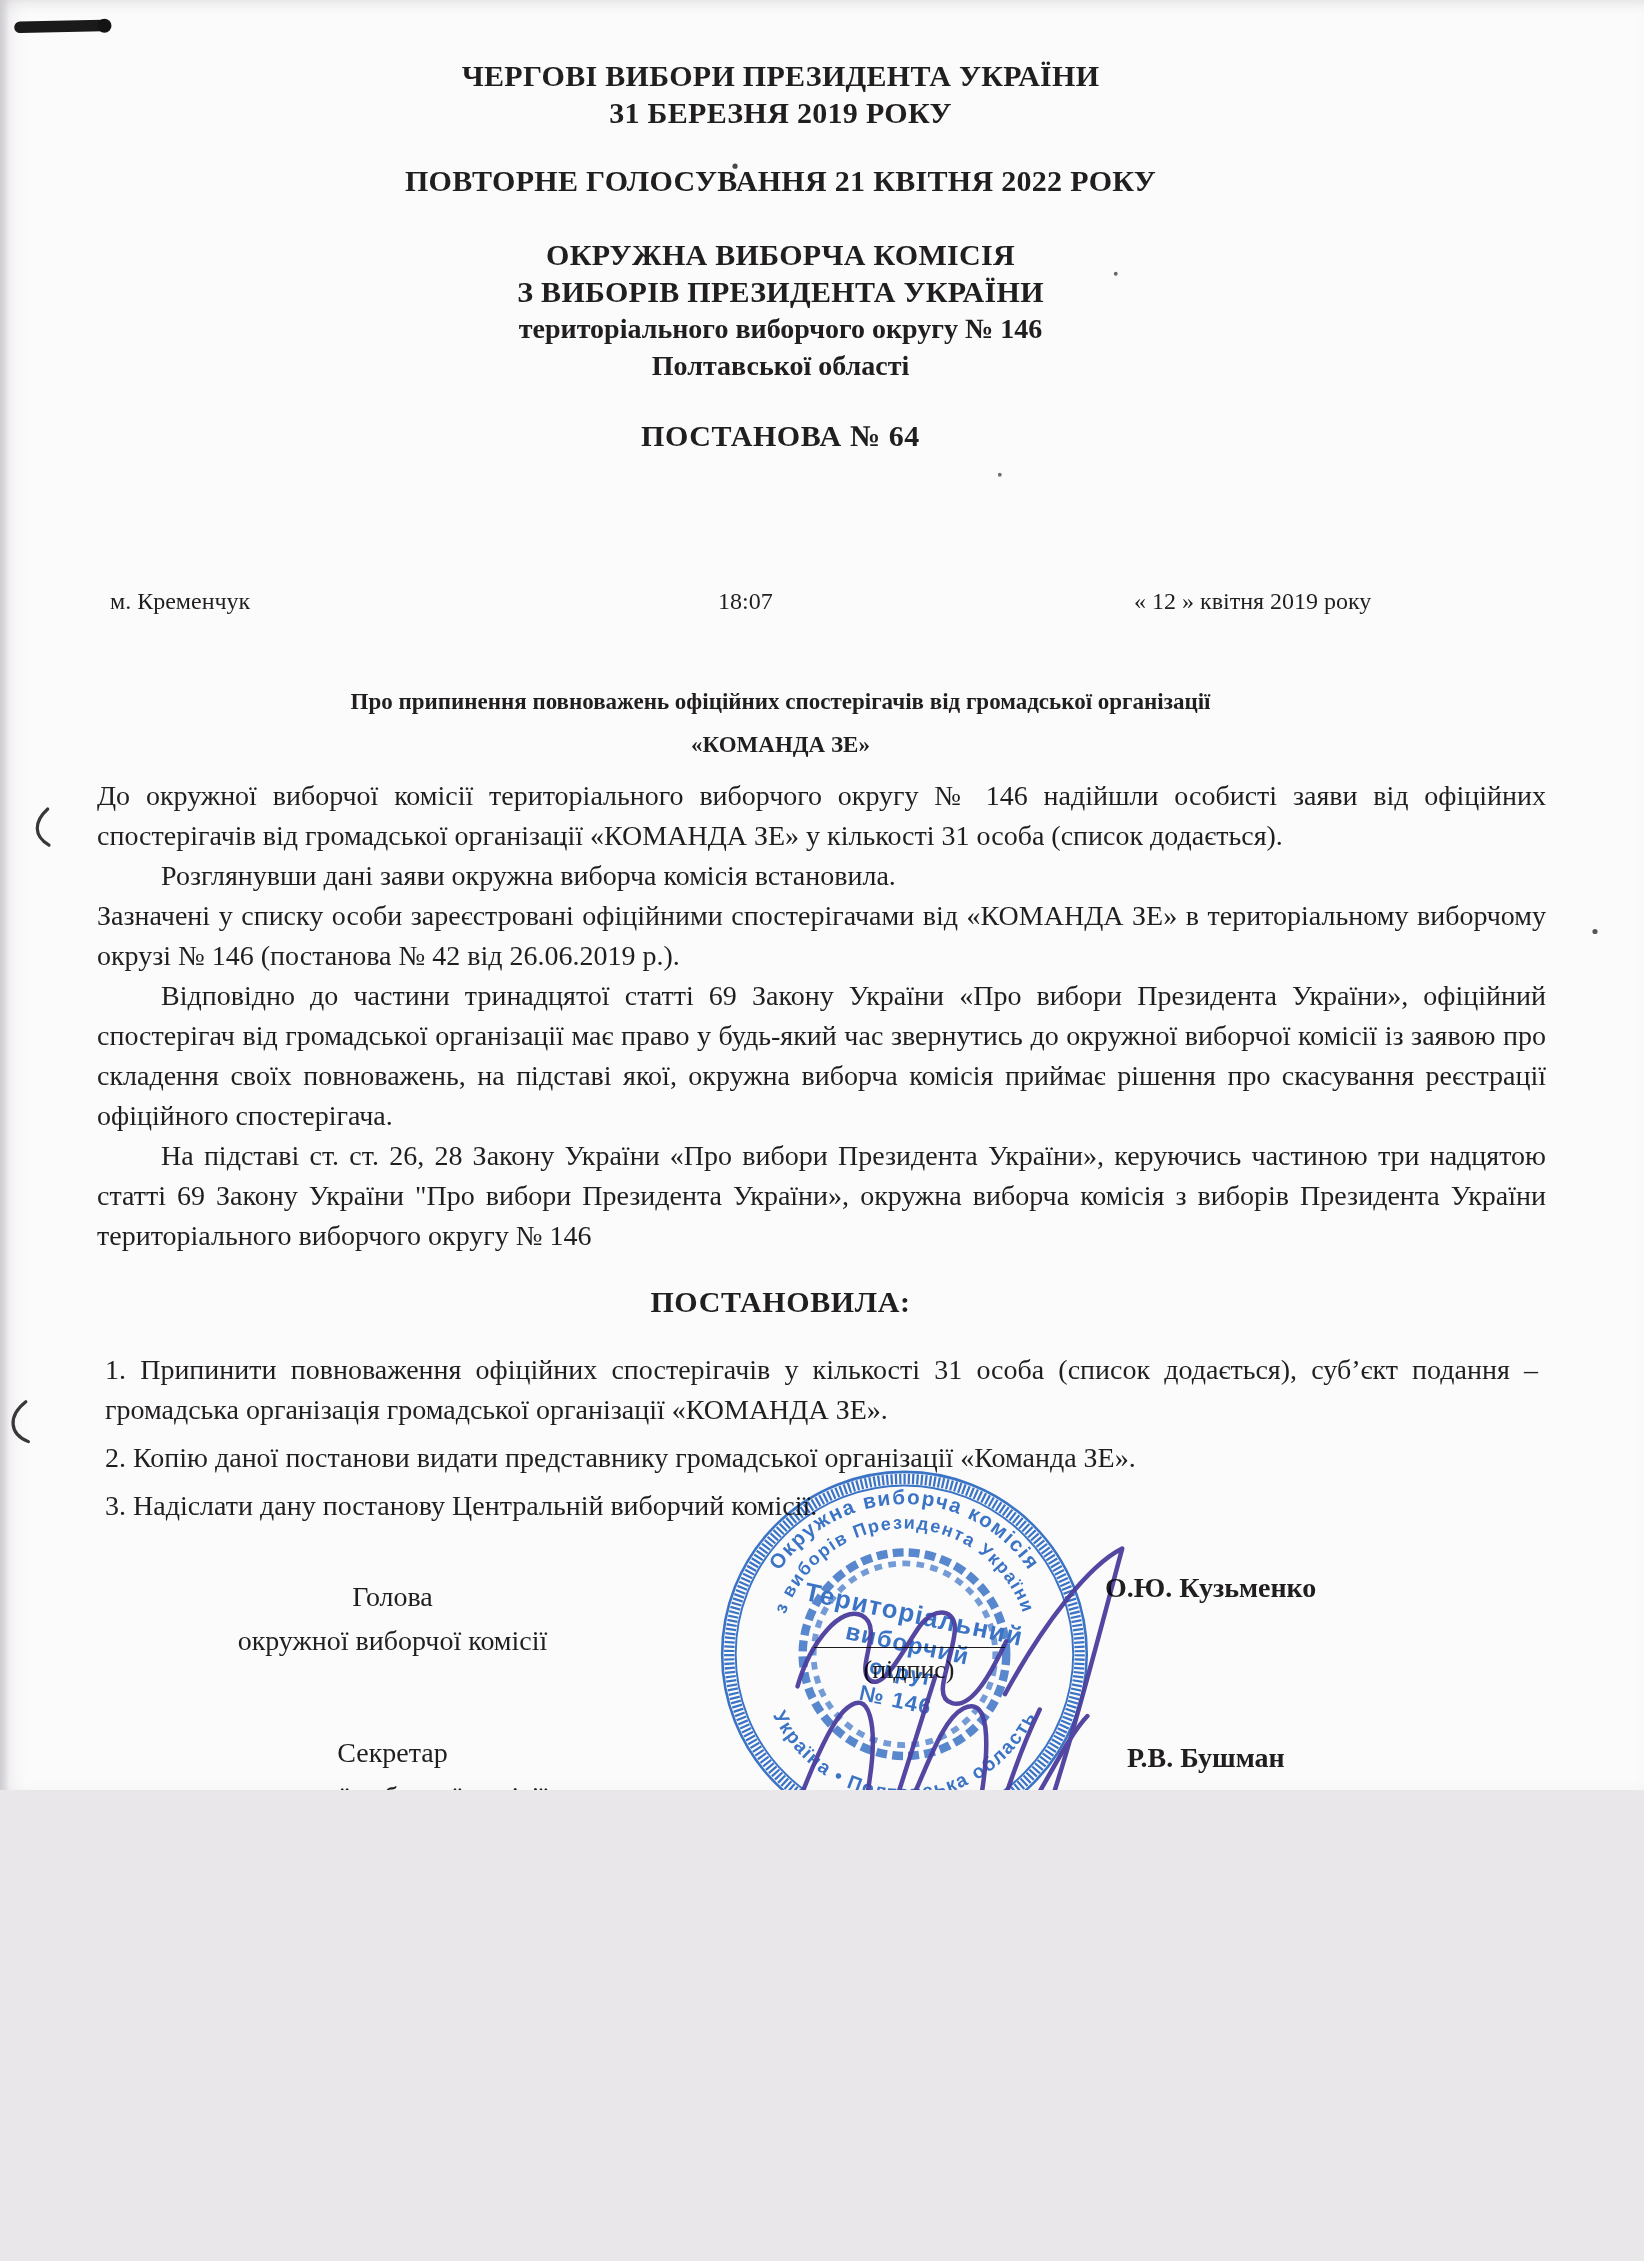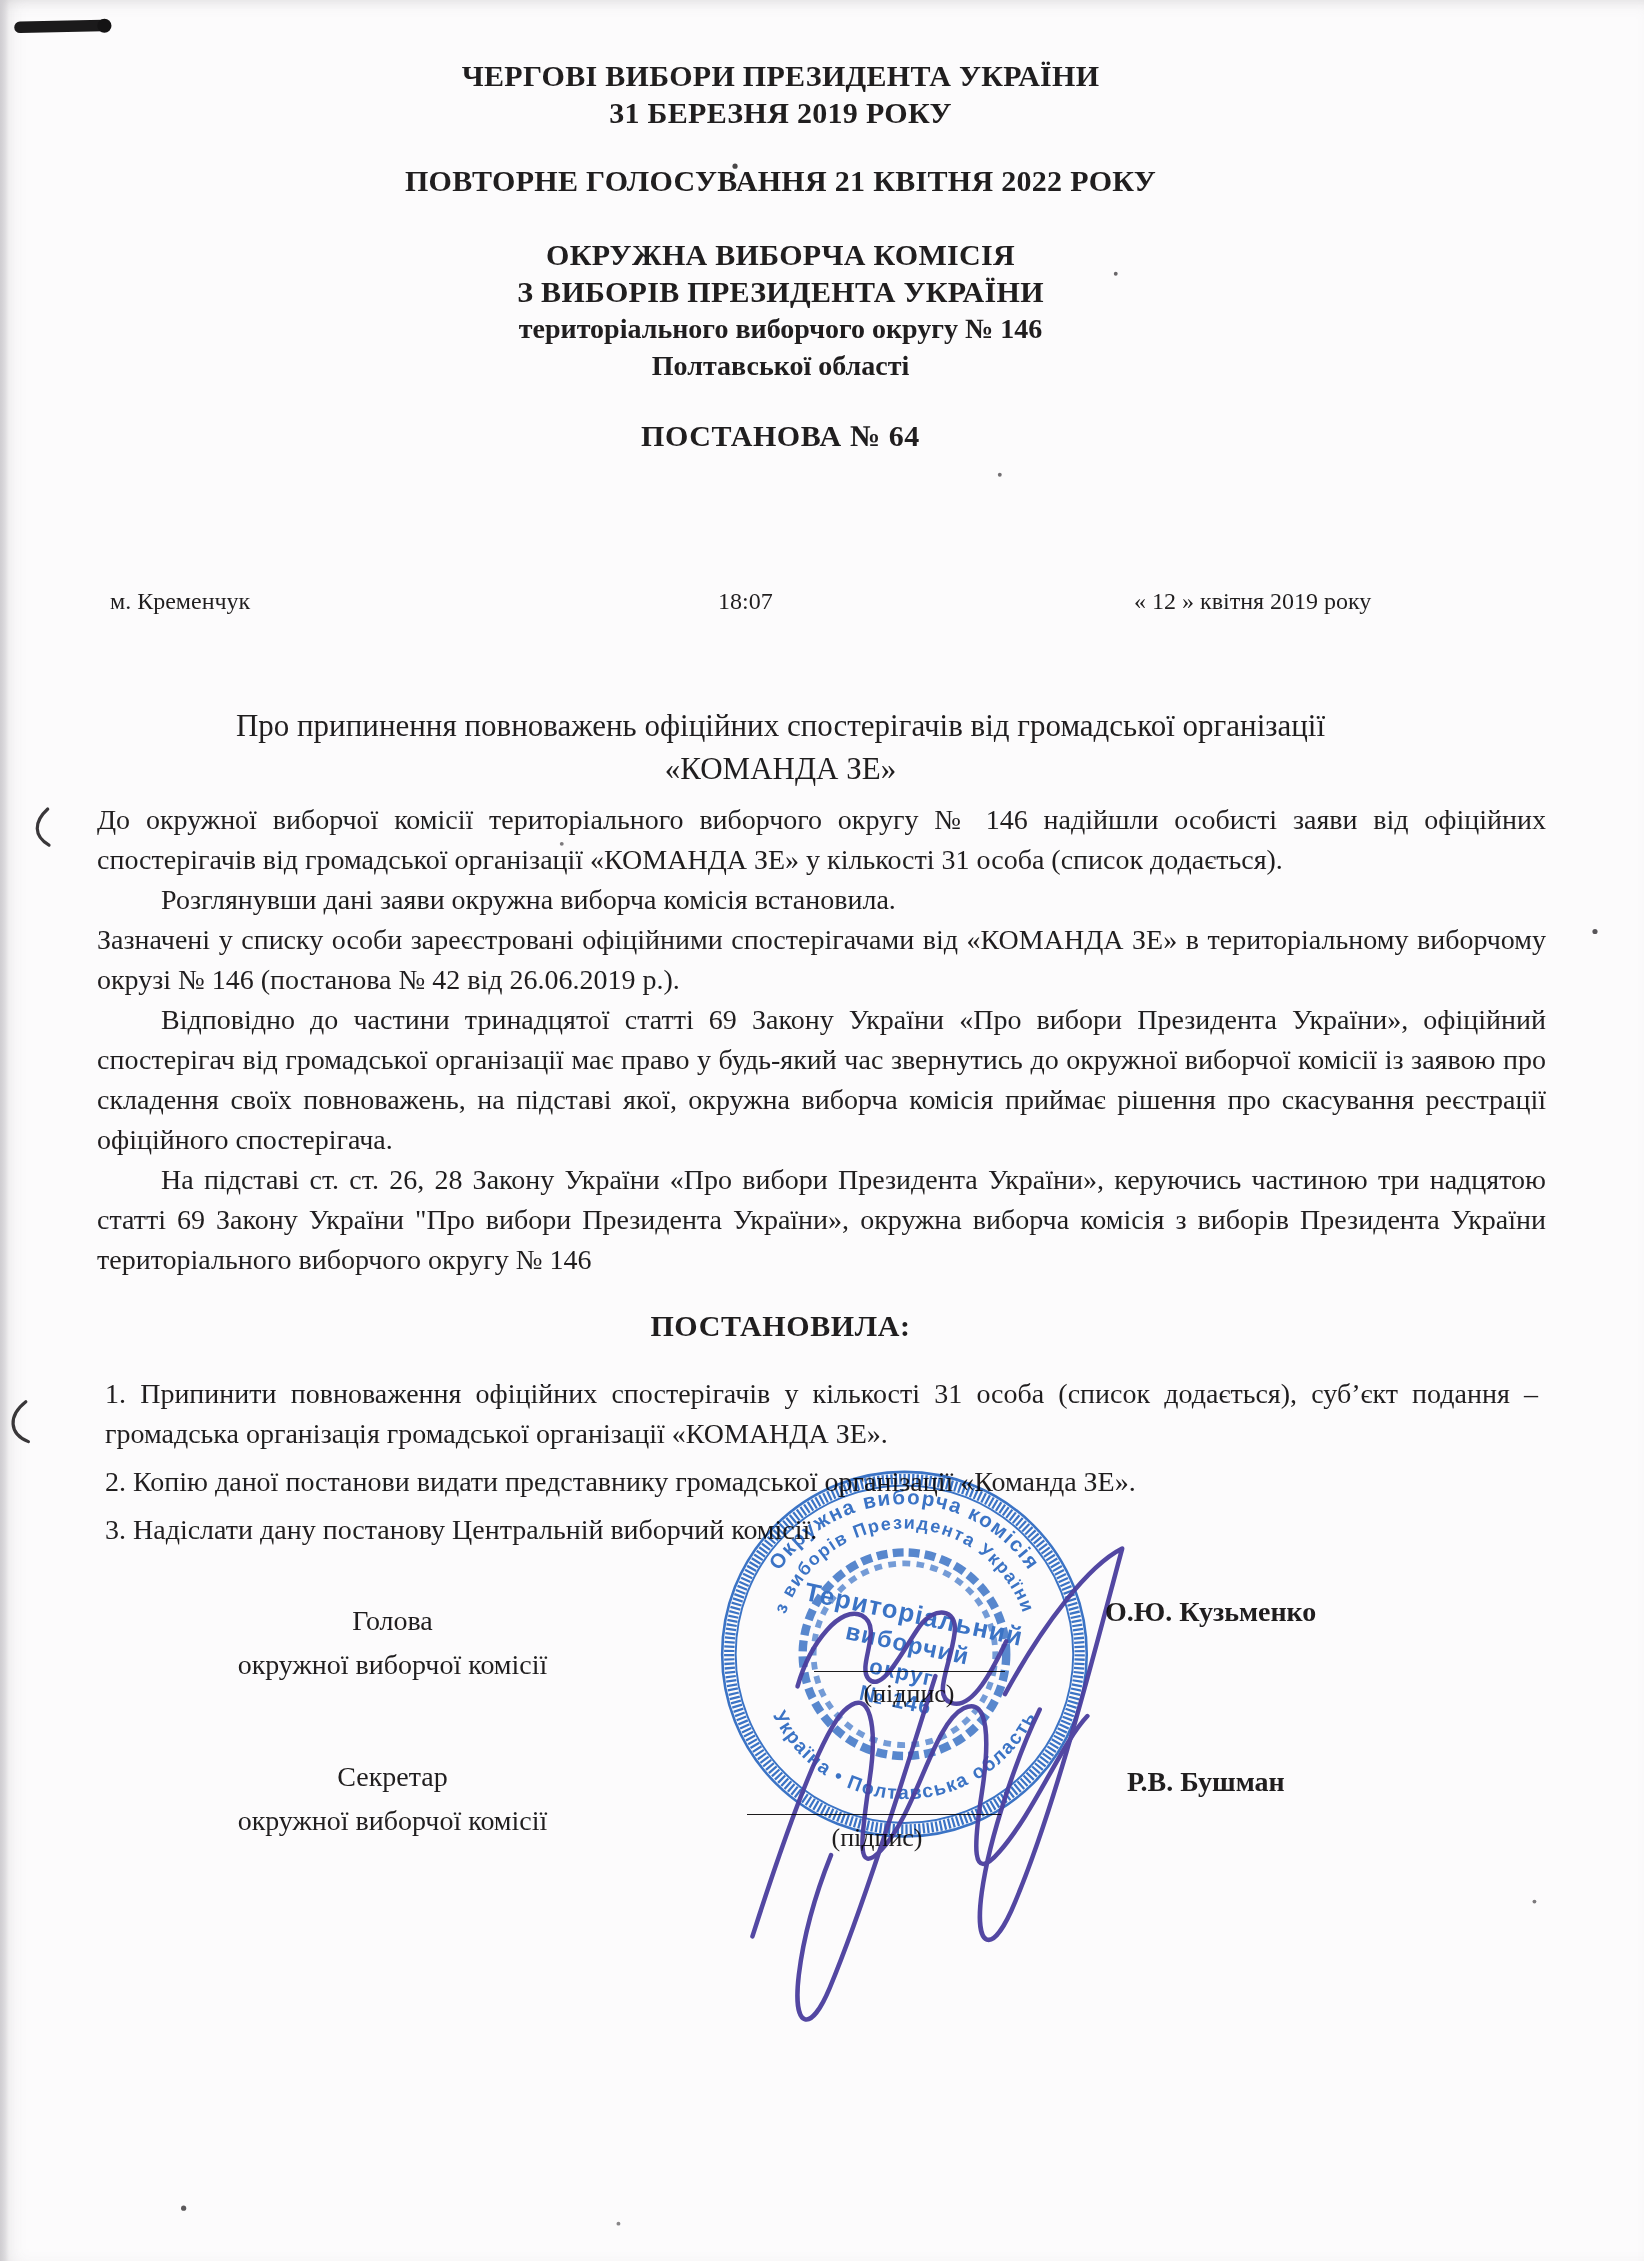--- a/index.html
+++ b/index.html
@@ -1,38 +1,38 @@
 <!DOCTYPE html>
 <html lang="uk" style="font-size:10.3px"><head>
 <meta charset="utf-8">
 <style>
   html,body{margin:0;padding:0;background:#e9e7ea;}
   .page{
     position:relative;
-    width:1644px;height:2261px;
+    width:1644px;height:1790px;
     margin:0 auto;
     background:#fcfbfc;
     overflow:hidden;
     font-family:"Liberation Serif","DejaVu Serif",serif;
     color:#201e1f;
     box-shadow:inset 17px 0 26px -19.3px rgba(120,118,122,.45), inset 0 11.6px 19.3px -15.5px rgba(120,118,122,.35);
   }
   .doc-center{margin-left:97px;margin-right:180px;text-align:center;}
   .doc-body{margin-left:97px;margin-right:98px;}
   .h-bold{font-weight:bold;font-size:30px;line-height:37px;letter-spacing:0.3px;}
   .h-bold-sm{font-weight:bold;font-size:28px;line-height:37px;}
   .header-block1{padding-top:57px;}
   .runoff{margin-top:31px;}
   .commission{margin-top:37px;}
   .resolution-no{margin-top:33px;letter-spacing:0.6px;}
   .meta-row{position:relative;height:40px;margin-top:129px;font-size:24px;line-height:37px;}
   .meta-place{position:absolute;left:110px;top:0;}
   .meta-time{position:absolute;left:718px;top:0;}
   .meta-date{position:absolute;left:1134px;top:0;}
-  .subject{margin-top:81px;font-weight:normal;font-size:31px;line-height:43px;}
+  .subject{margin-top:57px;font-weight:bold;font-size:23px;line-height:43px;}
   .bodytext{margin-top:10.3px;font-size:28px;line-height:40px;text-align:justify;}
   .bodytext p{margin:0;}
   .indent{text-indent:64px;}
   .resolved-head{margin-top:27px;font-weight:bold;font-size:30px;letter-spacing:0.6px;line-height:37px;}
   .items{margin-top:30px;font-size:28px;line-height:40px;text-align:justify;}
   .items p{margin:8px;}
   .sig-section{position:relative;margin-top:26px;height:709px;font-size:28px;}
   .sig-role{position:absolute;left:193px;width:399px;text-align:center;font-weight:normal;line-height:44px;}
   .sig-role.chairman{top:22.5px;}
   .sig-role.secretary{top:155px;margin-top:24px;}

